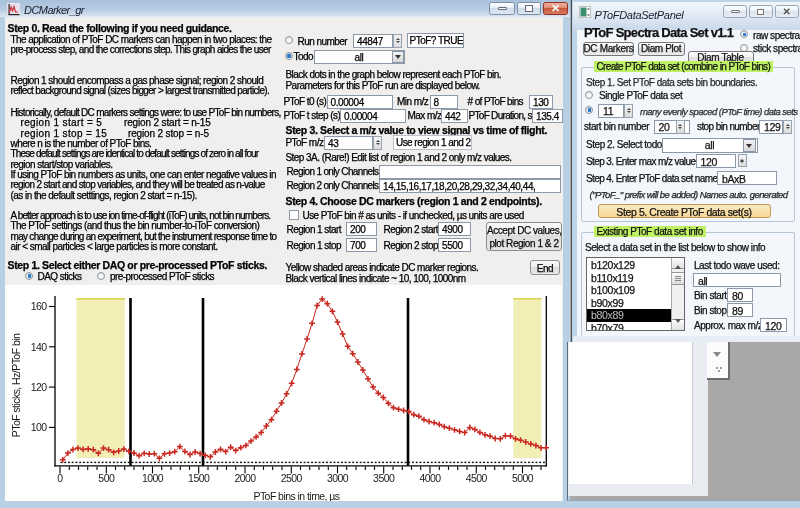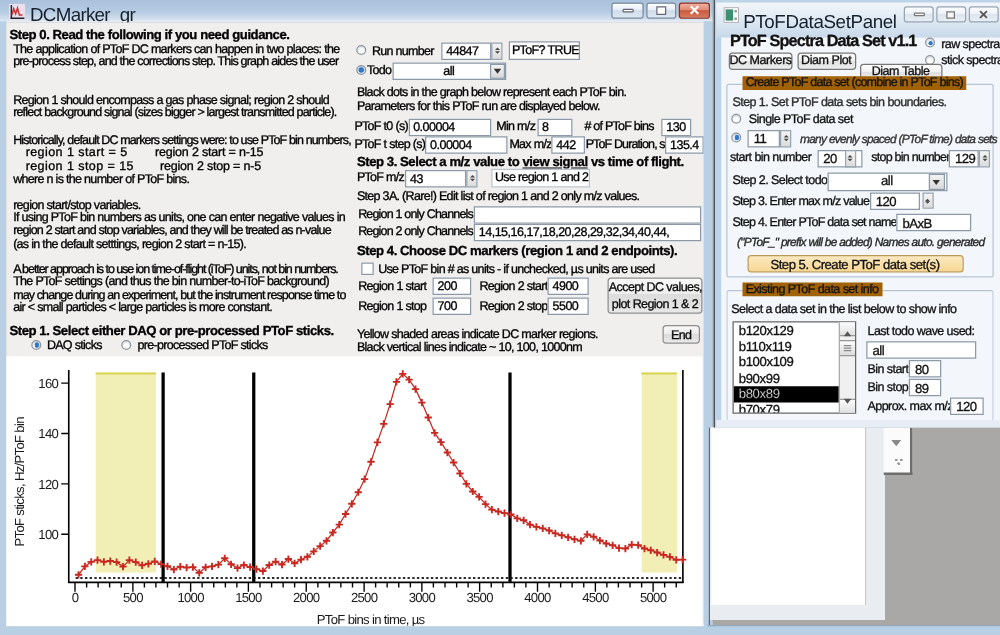--- a/index.html
+++ b/index.html
@@ -4,21 +4,21 @@
 html,body{width:800px;height:508px;overflow:hidden;}
 body{background:#a9a8a7;font-family:"Liberation Sans",sans-serif;position:relative;}
 .abs{position:absolute;}
 
 #lwin{position:absolute;left:0;top:0;width:570px;height:508px;}
 #ltitle{position:absolute;left:0;top:0;width:570px;height:17.5px;background:linear-gradient(#a9c1db,#b7cce3 55%,#d3dfee 85%,#edf1f7);}
 #lborderL{position:absolute;left:0;top:17px;width:4.5px;height:491px;background:#b9cfe4;}
 #lborderR{position:absolute;left:562.5px;top:17px;width:7.5px;height:491px;background:#b9cfe4;}
 #lborderB{position:absolute;left:0;top:497.5px;width:570px;height:10.5px;background:#b9cfe4;}
 #lclient{position:absolute;left:4.5px;top:17.5px;width:558px;height:483px;background:#f0efed;font-size:10px;letter-spacing:-0.55px;color:#000;overflow:hidden;-webkit-text-stroke:0.25px #000;}
-.ttl{font-size:15px;color:#16202e;letter-spacing:-0.55px;}
+.ttl{font-size:11px;color:#16202e;letter-spacing:-0.55px;font-style:italic;}
 .cap{position:absolute;white-space:nowrap;}
 b.h{font-weight:bold;font-size:10.5px;letter-spacing:-0.35px;}
 .inp{position:absolute;background:#fff;border:1px solid #8b99a8;white-space:nowrap;overflow:hidden;font-size:10px;letter-spacing:-0.4px;padding:1px 0 0 3px;}
 .spin{position:absolute;width:9px;background:linear-gradient(#f4f4f4,#dcdcdc);border:1px solid #97a4b2;}
 .spin:before{content:"";position:absolute;left:1.5px;top:1.5px;border:2px solid transparent;border-bottom:2.8px solid #444;}
 .spin:after{content:"";position:absolute;left:1.5px;bottom:1.5px;border:2px solid transparent;border-top:2.8px solid #444;}
 .radio{position:absolute;width:8px;height:8px;border-radius:50%;background:#fdfdfd;border:1px solid #8c949c;box-shadow:inset 0 1px 1.5px #cfd7de;}
 .radio.on:before{content:"";position:absolute;left:1.5px;top:1.5px;width:3.5px;height:3.5px;border-radius:50%;background:#2878cc;box-shadow:0 0 1px #1c5c9e;}
 .btn{position:absolute;background:linear-gradient(#f8f8f8,#eee 45%,#dcdcdc 46%,#e8e8e8);border:1px solid #8e8e8e;border-radius:3px;text-align:center;font-size:10px;letter-spacing:-0.45px;color:#111;white-space:nowrap;line-height:13px;}
 .chk{position:absolute;width:10px;height:10px;background:#fff;border:1px solid #8c99a8;}
@@ -27,21 +27,21 @@
 .tbtn .g{position:absolute;color:#333;}
 #closebtn{background:linear-gradient(#f0b0a0,#e08a72 45%,#c85a3c 50%,#d8795e);border:1px solid #93301c;}
 
 #graph{position:absolute;left:0.5px;top:267px;width:557px;height:216px;background:#fff;}
 
 #rwin{position:absolute;left:571px;top:0;width:229px;height:341.5px;background:#bdd3e8;border-left:1.5px solid #46525e;}
 #rtitle{position:absolute;left:572.5px;top:1.5px;width:227.5px;height:28px;background:linear-gradient(#f2f6fa,#dfe9f3 50%,#c8d9ea);}
 #rclient{position:absolute;left:577px;top:29.5px;width:223px;height:306.5px;background:#f3f6fa;font-size:10px;letter-spacing:-0.45px;color:#111;-webkit-text-stroke:0.25px #111;}
 .rbtn{position:absolute;background:linear-gradient(#ffffff,#f1f1f1 45%,#dfdfdf 46%,#ececec);border:1px solid #777;border-radius:3px;text-align:center;font-size:10px;letter-spacing:-0.35px;color:#111;white-space:nowrap;}
 .grp{position:absolute;border:1px solid #b6c6d6;border-radius:2px;}
-.glab{position:absolute;background:#a16207;padding:0 3px;white-space:nowrap;}
+.glab{position:absolute;background:#bef264;padding:0 3px;white-space:nowrap;}
 .rinp{position:absolute;background:#fff;border:1px solid #8b99a8;white-space:nowrap;overflow:hidden;font-size:10.5px;letter-spacing:-0.4px;padding:0.5px 0 0 4px;}
 .small{font-size:9.5px;letter-spacing:-0.55px;color:#333;font-style:italic;}
 
 #bgwhite{position:absolute;left:566.5px;top:341.5px;width:141px;height:154px;background:#e9edf2;}
 #bgpage{position:absolute;left:569px;top:341.5px;width:123.5px;height:142px;background:#fff;border-right:1px solid #c9c9c9;}
 #minibox{position:absolute;left:707px;top:341.5px;width:23px;height:38.5px;background:#fbfbfb;border-right:2px solid #6d6d6d;border-bottom:2px solid #6d6d6d;}
 #bstrip{position:absolute;left:566px;top:500px;width:234px;height:8px;background:#b9cfe4;border-top:1px solid #93a9bf;}
 #dkline{position:absolute;left:566.5px;top:341.5px;width:1.5px;height:160px;background:#5c6c7c;}
 </style></head>
 <body>
@@ -74,26 +74,27 @@
   <span class="cap" style="left:6px;top:16.5px">The application of PToF DC markers can happen in two places: the</span>
   <span class="cap" style="left:6px;top:26.6px;letter-spacing:-0.65px">pre-process step, and the corrections step. This graph aides the user</span>
   <span class="cap" style="left:6px;top:57.3px">Region 1 should encompass a gas phase signal; region 2 should</span>
   <span class="cap" style="left:6px;top:67.4px;letter-spacing:-0.65px">reflect background signal (sizes bigger &gt; largest transmitted particle).</span>
   <span class="cap" style="left:6px;top:89.5px;letter-spacing:-0.7px">Historically, default DC markers settings were: to use PToF bin numbers,</span>
   <span class="cap" style="left:16px;top:99.9px;letter-spacing:0.35px">region 1 start = 5</span>
   <span class="cap" style="left:119.5px;top:99.9px;letter-spacing:-0.15px">region 2 start = n-15</span>
   <span class="cap" style="left:16px;top:110.2px;letter-spacing:0.35px">region 1 stop = 15</span>
   <span class="cap" style="left:123.5px;top:110.2px;letter-spacing:-0.15px">region 2 stop = n-5</span>
   <span class="cap" style="left:6px;top:120.5px">where n is the number of PToF bins.</span>
+  <span class="cap" style="left:6px;top:130.8px;letter-spacing:-0.85px">These default settings are identical to default settings of zero in all four</span>
   <span class="cap" style="left:6px;top:141.1px">region start/stop variables.</span>
   <span class="cap" style="left:6px;top:151.4px">If using PToF bin numbers as units, one can enter negative values in</span>
   <span class="cap" style="left:6px;top:161.7px;letter-spacing:-0.65px">region 2 start and stop variables, and they will be treated as n-value</span>
   <span class="cap" style="left:6px;top:172px">(as in the default setttings, region 2 start = n-15).</span>
   <span class="cap" style="left:6px;top:192.5px;letter-spacing:-0.85px">A better approach is to use ion time-of-flight (iToF) units, not bin numbers.</span>
-  <span class="cap" style="left:6px;top:202.8px">The PToF settings (and thus the bin number-to-iToF background)</span>
+  <span class="cap" style="left:6px;top:202.8px">The PToF settings (and thus the bin number-to-iToF conversion)</span>
   <span class="cap" style="left:6px;top:213.1px;letter-spacing:-0.7px">may change during an experiment, but the instrument response time to</span>
   <span class="cap" style="left:6px;top:223.4px">air &lt; small particles &lt; large particles is more constant.</span>
   <span class="cap" style="left:3px;top:241px"><b class="h">Step 1. Select either DAQ or pre-processed PToF sticks.</b></span>
   <div class="radio on" style="left:20.5px;top:254px"></div>
   <span class="cap" style="left:33px;top:253.5px">DAQ sticks</span>
   <div class="radio" style="left:92px;top:254px"></div>
   <span class="cap" style="left:105.5px;top:253.5px">pre-processed PToF sticks</span>
 
   <div class="radio" style="left:280px;top:18.5px"></div>
   <span class="cap" style="left:293px;top:18px">Run number</span>

